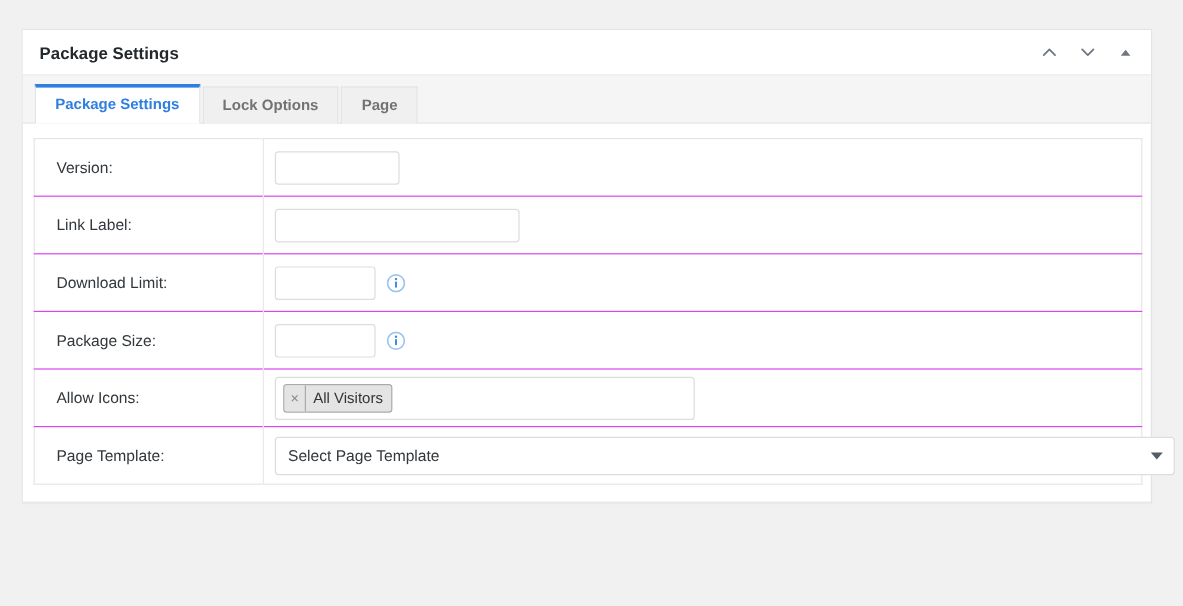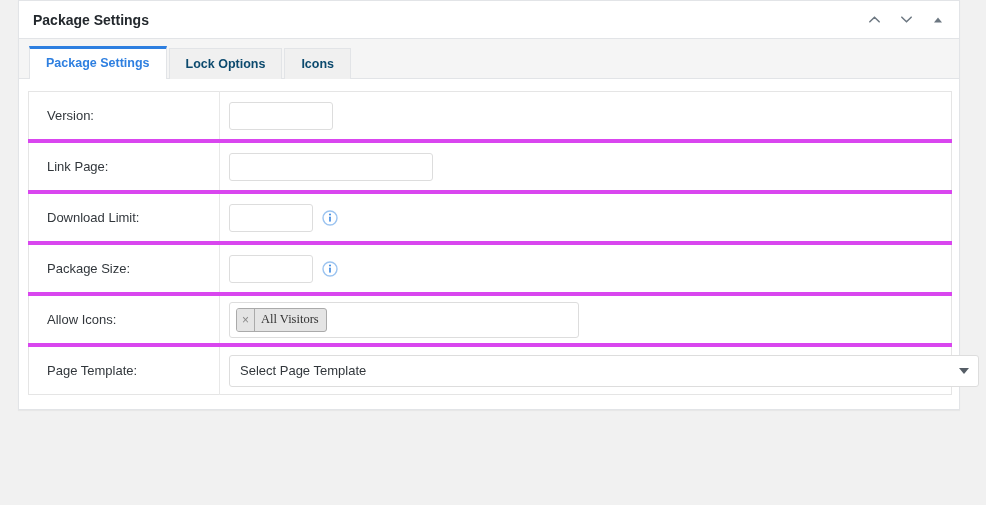--- a/index.html
+++ b/index.html
@@ -8,21 +8,21 @@
     width: 986px;
     height: 505px;
     background: #f1f1f1;
     font-family: "Liberation Sans", sans-serif;
     overflow: hidden;
   }
 
   #panel {
     position: absolute;
     left: 18px;
-    top: 0;
+    top: 24px;
     width: 940px;
     background: #ffffff;
     border: 1px solid #e2e4e7;
     box-shadow: 0 1px 1px rgba(0,0,0,0.04);
   }
 
   
   .panel-header {
     height: 38px;
     border-bottom: 1px solid #e2e4e7;
@@ -60,21 +60,21 @@
     border-bottom: 1px solid #e2e4e7;
     padding: 8px 0 0 10px;
     display: flex;
     align-items: flex-end;
     height: 40px;
     box-sizing: border-box;
   }
   .tab {
     font-size: 12.5px;
     font-weight: bold;
-    color: #0c4a6e;
+    color: #737373;
     background: #f0f0f0;
     border: 1px solid #e2e4e7;
     border-bottom: none;
     padding: 0 16px;
     height: 31px;
     line-height: 31px;
     margin-right: 2px;
     box-sizing: border-box;
     cursor: pointer;
     position: relative;
@@ -90,21 +90,21 @@
 
   
   .form-table {
     border-collapse: collapse;
     margin: 12px 9px 0 9px;
     width: 924px;
     table-layout: fixed;
     border: 1px solid #e5e5e5;
     background: #fff;
   }
-  .form-table tr { border-bottom: 4px solid #d946ef; }
+  .form-table tr { border-bottom: 1px solid #d946ef; }
   .form-table tr:last-child { border-bottom: none; }
   .form-table td {
     padding: 0;
     vertical-align: middle;
     height: 47px;
   }
   td.label-cell {
     width: 172px;
     border-right: 1px solid #e8e8e8;
     padding-left: 18px;
@@ -177,21 +177,20 @@
     color: #888;
     border-right: 1px solid #aaaaaa;
     font-size: 12px;
     cursor: pointer;
     background: #e4e4e4;
   }
   .token-label {
     display: flex;
     align-items: center;
     padding: 0 7px 0 6px;
-    font-family: Liberation Serif, serif;
   }
 
   
   .select-wrap {
     position: relative;
     width: 750px;
   }
   select.page-select {
     width: 100%;
     height: 32px;
@@ -245,36 +244,36 @@
         <svg width="12" height="12" viewBox="0 0 12 12">
           <path d="M6 3.5 L10 8.5 L2 8.5 Z" fill="#6c7781"></path>
         </svg>
       </span>
     </div>
   </div>
 
   <div class="tab-strip">
     <div class="tab active">Package Settings</div>
     <div class="tab">Lock Options</div>
-    <div class="tab">Icons</div>
+    <div class="tab">Page</div>
   </div>
 
   <table class="form-table">
     <tbody>
       <tr>
         <td class="label-cell">Version:</td>
         <td class="field-cell">
           <div class="field-wrap">
             <input class="txt w-version" type="text" value="" style="">
           </div>
         </td>
       </tr>
 
       <tr>
-        <td class="label-cell">Link Page:</td>
+        <td class="label-cell">Link Label:</td>
         <td class="field-cell">
           <div class="field-wrap">
             <input class="txt w-linklabel" type="text" value="" style="">
           </div>
         </td>
       </tr>
 
 
 
       <tr>

